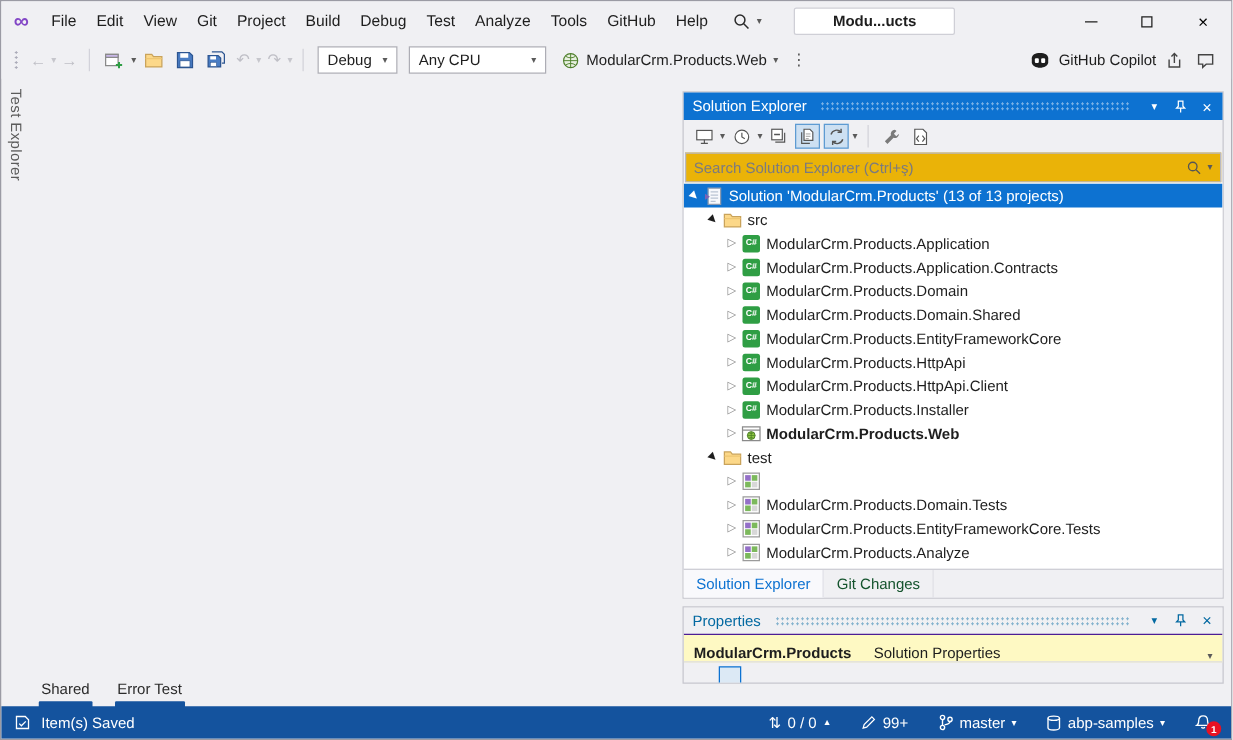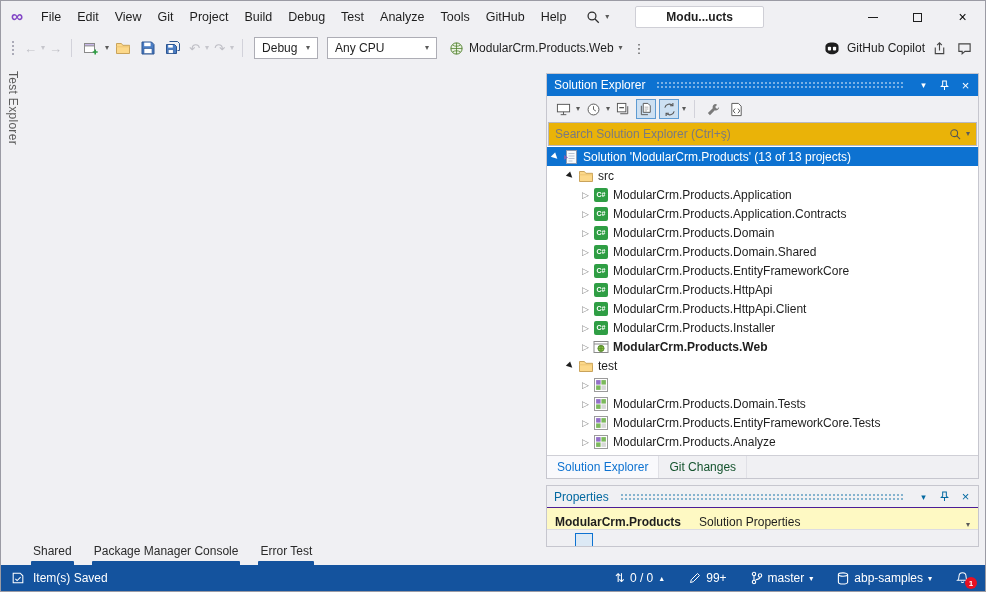--- a/index.html
+++ b/index.html
@@ -481,24 +481,20 @@
       <span class="ptool-btn"></span>
     </div>
   </section>
 
   <div class="bottom-tabs">
       <div class="btab">
         <span class="btab-label">Shared</span>
         <div class="btab-bar"></div>
       </div>
       <div class="btab">
-        <span class="btab-label">Package Manager Console</span>
-        <div class="btab-bar"></div>
-      </div>
-      <div class="btab">
         <span class="btab-label">Error Test</span>
         <div class="btab-bar"></div>
       </div>
     </div>
 
   <footer class="statusbar">
     <span class="sbic">
       <svg width="14" height="14" viewBox="0 0 16 16">
           <path d="M2.5 2.5h8l3 3v8h-11z" fill="none" stroke="#fff" stroke-width="1.2"></path>
           <path d="M5 9l2 2 4-4" fill="none" stroke="#fff" stroke-width="1.2"></path>

